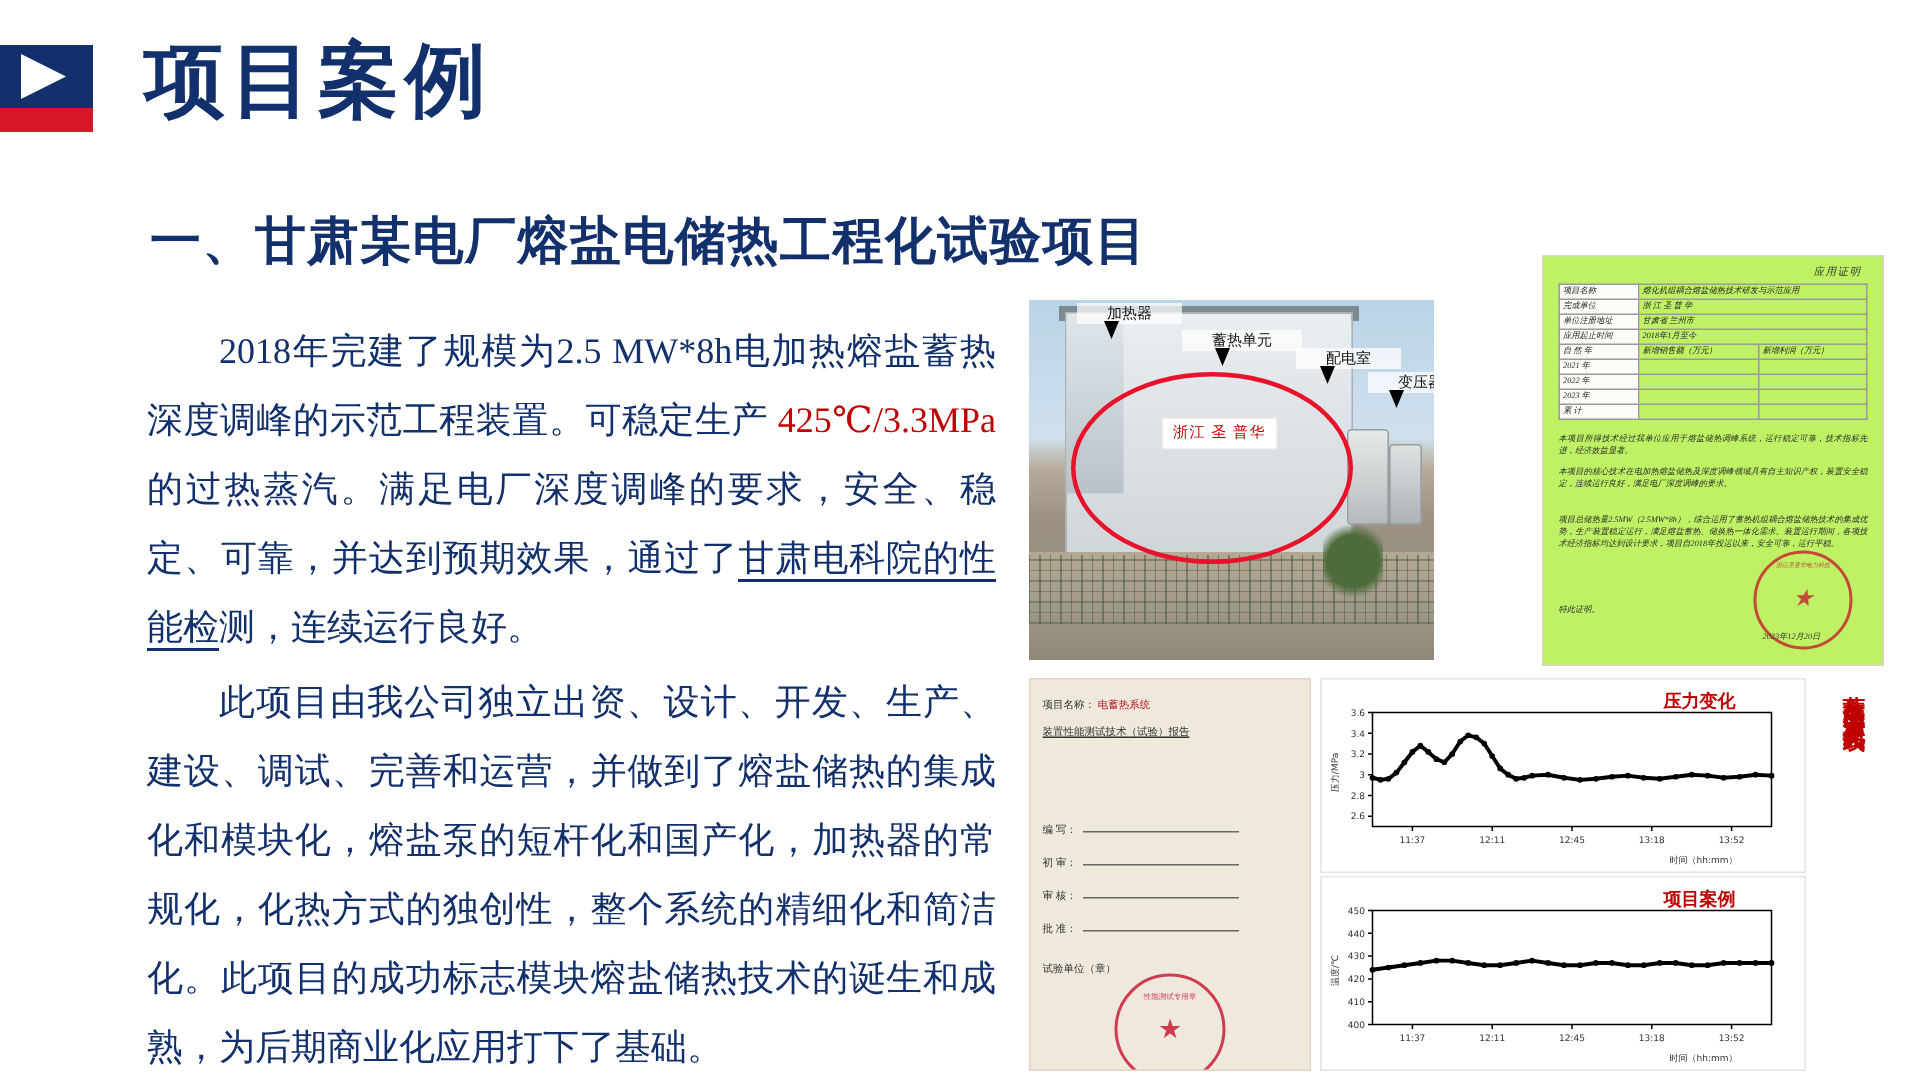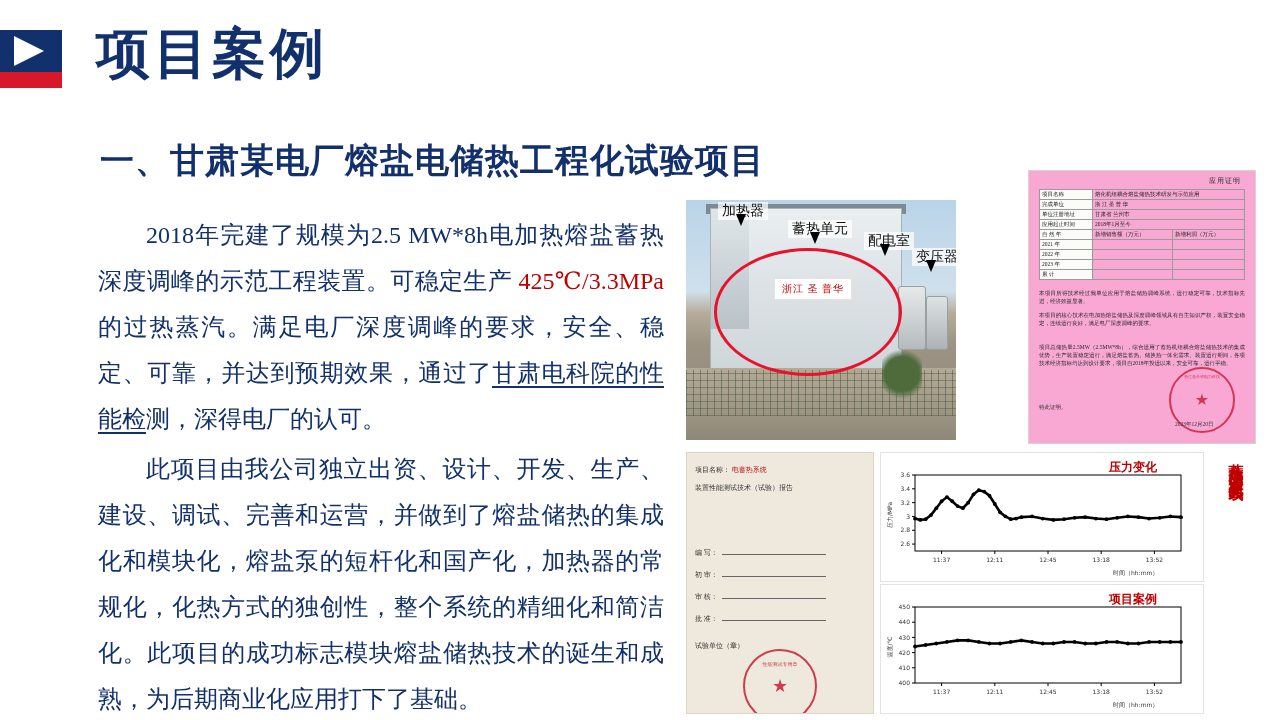--- a/index.html
+++ b/index.html
@@ -203,45 +203,46 @@
     position: absolute;
     left: 28px;
     top: 48px;
     width: 182px;
     height: 122px;
     border: 3px solid #e8122b;
     border-radius: 50%;
   }
   .photo-label {
     position: absolute;
-    font-size: 14px;
+    font-size: 10px;
     color: #111;
     background: rgba(255,255,255,0.72);
-    padding: 0 4px;
+    padding: 0 20px;
     white-space: nowrap;
   }
   .arrow-down {
     position: absolute;
     width: 0;
     height: 0;
     border-left: 5px solid transparent;
     border-right: 5px solid transparent;
     border-top: 12px solid #000;
   }
 
   
   .cert {
     position: absolute;
     left: 1028px;
     top: 170px;
     width: 226px;
     height: 272px;
-    background: #f9a8d4;
+    background: #bef264;
     border: 1px solid #d8d4c8;
     overflow: hidden;
+    font-style: italic;
   }
   .cert-title {
     position: absolute;
     top: 5px;
     right: 14px;
     font-size: 7px;
     color: #333;
     letter-spacing: 1px;
   }
   .cert-table {
@@ -418,21 +419,21 @@
   </div>
   <div class="header-title">项目案例</div>
 </div>
 
 <div class="section-title">一、甘肃某电厂熔盐电储热工程化试验项目</div>
 
 <div class="body-text">
   <p>
     <span>2018年完建了规模为2.5 MW*8h电加热熔盐蓄热深度调峰的示范工程装置。可稳定生产</span>
     <span class="hl-red">425℃/3.3MPa</span>
-    <span>的过热蒸汽。满足电厂深度调峰的要求，安全、稳定、可靠，并达到预期效果，通过了</span><span class="underlined">甘肃电科院的性能检</span><span>测，深得电厂的认可。</span>
+    <span>的过热蒸汽。满足电厂深度调峰的要求，安全、稳定、可靠，并达到预期效果，通过了</span><span class="underlined">甘肃电科院的性能检</span><span>测，连续运行良好。</span>
   </p>
   <p>此项目由我公司独立出资、设计、开发、生产、建设、调试、完善和运营，并做到了熔盐储热的集成化和模块化，熔盐泵的短杆化和国产化，加热器的常规化，化热方式的独创性，整个系统的精细化和简洁化。此项目的成功标志模块熔盐储热技术的诞生和成熟，为后期商业化应用打下了基础。</p>
 </div>
 
 <div class="photo-plant">
   <div class="plant-roof"></div>
   <div class="plant-building">
     <div class="plant-building2"></div>
   </div>
   <div class="plant-tank"></div>
@@ -514,21 +515,21 @@
     <div class="cert-seal-star">★</div>
   </div>
   <div class="cert-date">2023年12月20日</div>
 </div>
 
 <div class="report">
   <div class="report-head">
     <span>项目名称：</span>
     <span class="red">电蓄热系统</span>
   </div>
-  <div class="report-line" style="top: 30px;">装置性能测试技术（试验）报告</div>
+  <div class="report-line" style="top: 30px; text-decoration: underline;">装置性能测试技术（试验）报告</div>
 
   <div class="report-line" style="top: 92px;">
     <span>编  写：</span><span class="rl-underline"></span>
   </div>
   <div class="report-line" style="top: 114px;">
     <span>初  审：</span><span class="rl-underline"></span>
   </div>
   <div class="report-line" style="top: 136px;">
     <span>审  核：</span><span class="rl-underline"></span>
   </div>

